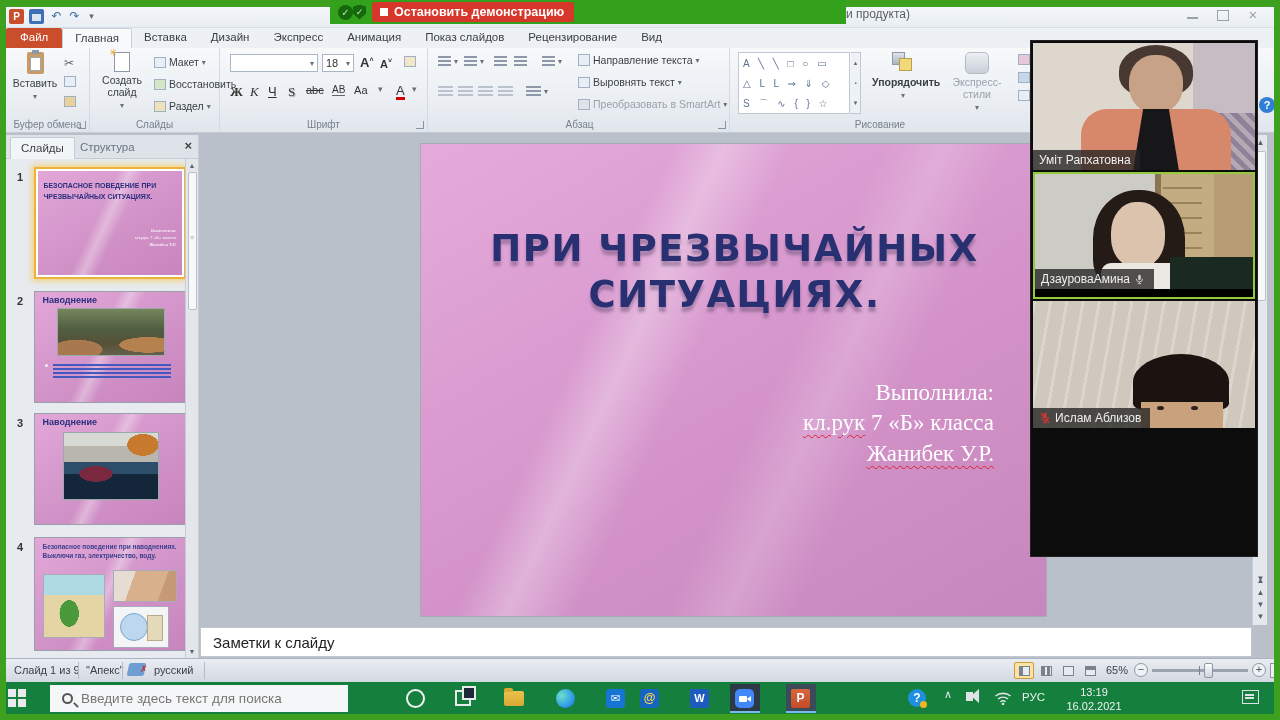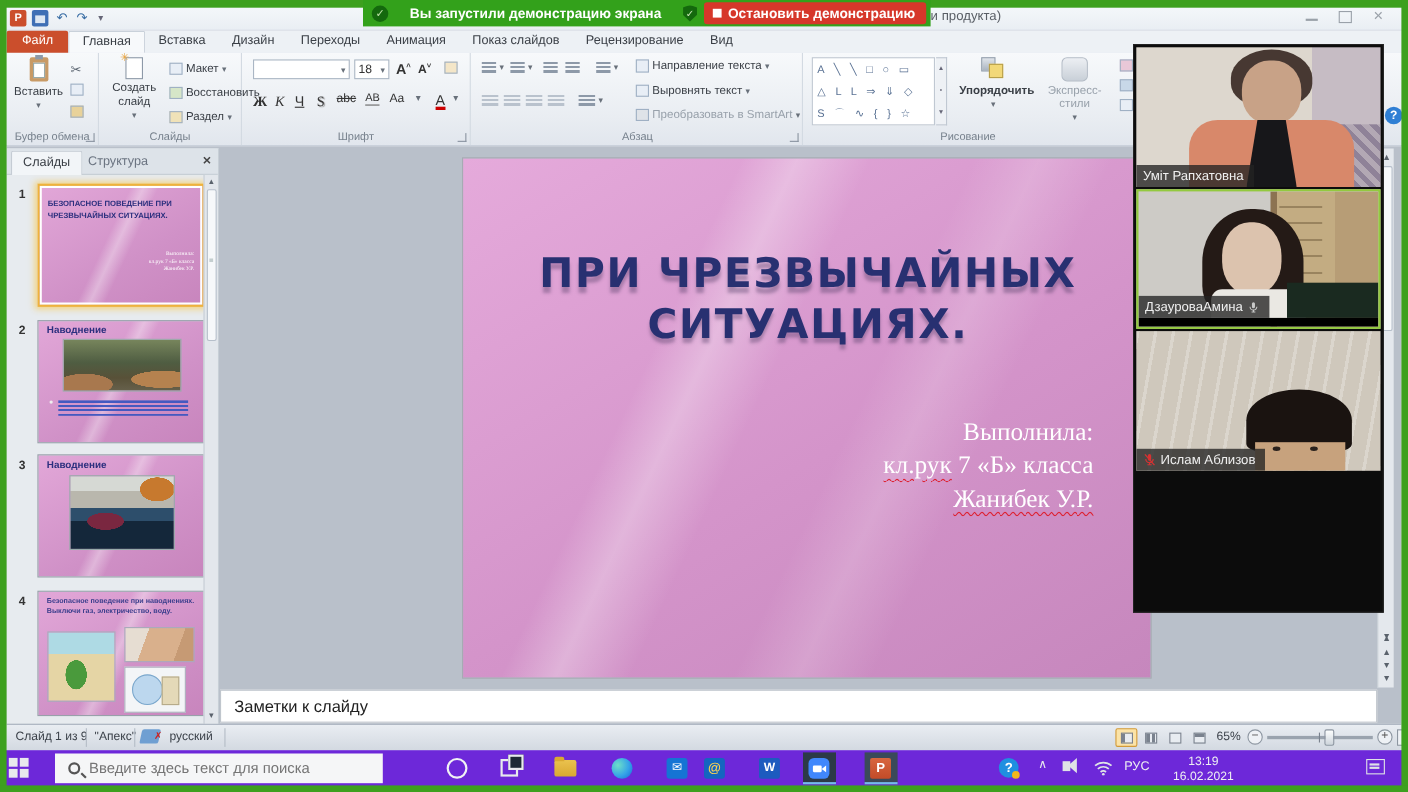--- a/index.html
+++ b/index.html
@@ -105,21 +105,21 @@
   .vbtn .g { display:inline-block; width:11px; height:10px; border:1px solid #7a828e; background:linear-gradient(90deg,#7a828e 3px,#e8ecf1 3px); margin-top:3px; }
   .vbtn.active { border-color:#d29a38; background:#fbe3a7; border-radius:2px; }
   #zoom-minus,#zoom-plus { position:absolute; top:4px; width:14px; height:14px; border:1px solid #8d96a1; border-radius:50%; text-align:center; line-height:11px; font-size:11px; color:#555; background:#eef1f5; }
   #zoom-track { position:absolute; top:10px; width:96px; height:3px; background:#9aa3ae; }
   #zoom-notch { position:absolute; top:7px; width:1px; height:9px; background:#7a828e; }
   #zoom-thumb { position:absolute; top:4px; width:9px; height:15px; background:linear-gradient(#fdfefe,#cdd4db); border:1px solid #8d96a1; border-radius:2px; }
   #fit-icon { position:absolute; top:4px; width:16px; height:15px; border:1px solid #8d96a1; background:#eef1f5; }
   #fit-icon::after{ content:""; position:absolute; left:5px; top:4px; width:5px; height:5px; background:#6a7380; }
 
   
-  #taskbar { left:0; top:682px; width:1280px; height:33px; background:#6d28d9; z-index:50; }
+  #taskbar { left:0; top:682px; width:1280px; height:33px; background:#15803d; z-index:50; }
   #start-btn { position:absolute; left:8px; top:7px; width:18px; height:18px; display:grid; grid-template-columns:8px 8px; grid-template-rows:8px 8px; gap:2px; }
   #start-btn span { background:#e8eaed; }
   #search-box { position:absolute; left:50px; top:3px; width:298px; height:27px; background:#f5f6f7; display:flex; align-items:center; }
   #search-icon { width:11px; height:11px; border:2px solid #555; border-radius:50%; margin:0 8px 0 12px; position:relative; }
   #search-icon::after { content:""; position:absolute; left:9px; top:9px; width:6px; height:2px; background:#555; transform:rotate(45deg); }
   #search-input { border:none; outline:none; background:transparent; font-size:13.5px; color:#333; width:240px; font-family:"Liberation Sans",sans-serif; }
   .tb-ic { position:absolute; top:5px; width:24px; height:24px; }
   #cortana-icon { left:406px; border:2.5px solid #f0f2f4; border-radius:50%; width:19px; height:19px; top:7px; }
   #taskview-icon { left:455px; top:8px; width:16px; height:16px; border:2px solid #e8eaed; }
   #taskview-icon::after { content:""; position:absolute; left:5px; top:-6px; width:10px; height:10px; border:2px solid #e8eaed; background:#1d2936; }
@@ -214,34 +214,33 @@
   <span class="qat-ic" id="redo-ic">↷</span>
   <span class="qat-ic" id="qat-dd">▾</span>
   <span class="abs" id="win-title-frag">и продукта)</span>
   <span class="winctl" id="btn-min"></span>
   <span class="winctl" id="btn-restore"></span>
   <span class="winctl" id="btn-close">×</span>
 </div>
 
 <div class="abs" id="share-pill">
   <span id="protection-icon">✓</span>
-  <span id="share-status">Вы запустили демонстрацию экрана</span>
   <span id="shield-icon">✓</span>
   <span id="stop-share">
       <span id="stop-icon"></span>
       <span>Остановить демонстрацию</span>
     </span>
 </div>
 
 <div class="abs" id="tabs-row">
   <span class="rtab file">Файл</span>
   <span class="rtab active">Главная</span>
   <span class="rtab">Вставка</span>
   <span class="rtab">Дизайн</span>
-  <span class="rtab">Переходы</span>
+  <span class="rtab">Экспресс</span>
   <span class="rtab">Анимация</span>
   <span class="rtab">Показ слайдов</span>
   <span class="rtab">Рецензирование</span>
   <span class="rtab">Вид</span>
 </div>
 
 <div class="abs" id="ribbon">
 
   <div class="rgroup" style="left:6px;width:84px;">
     <div class="bigbtn" style="left:6px;top:4px;width:46px;">

